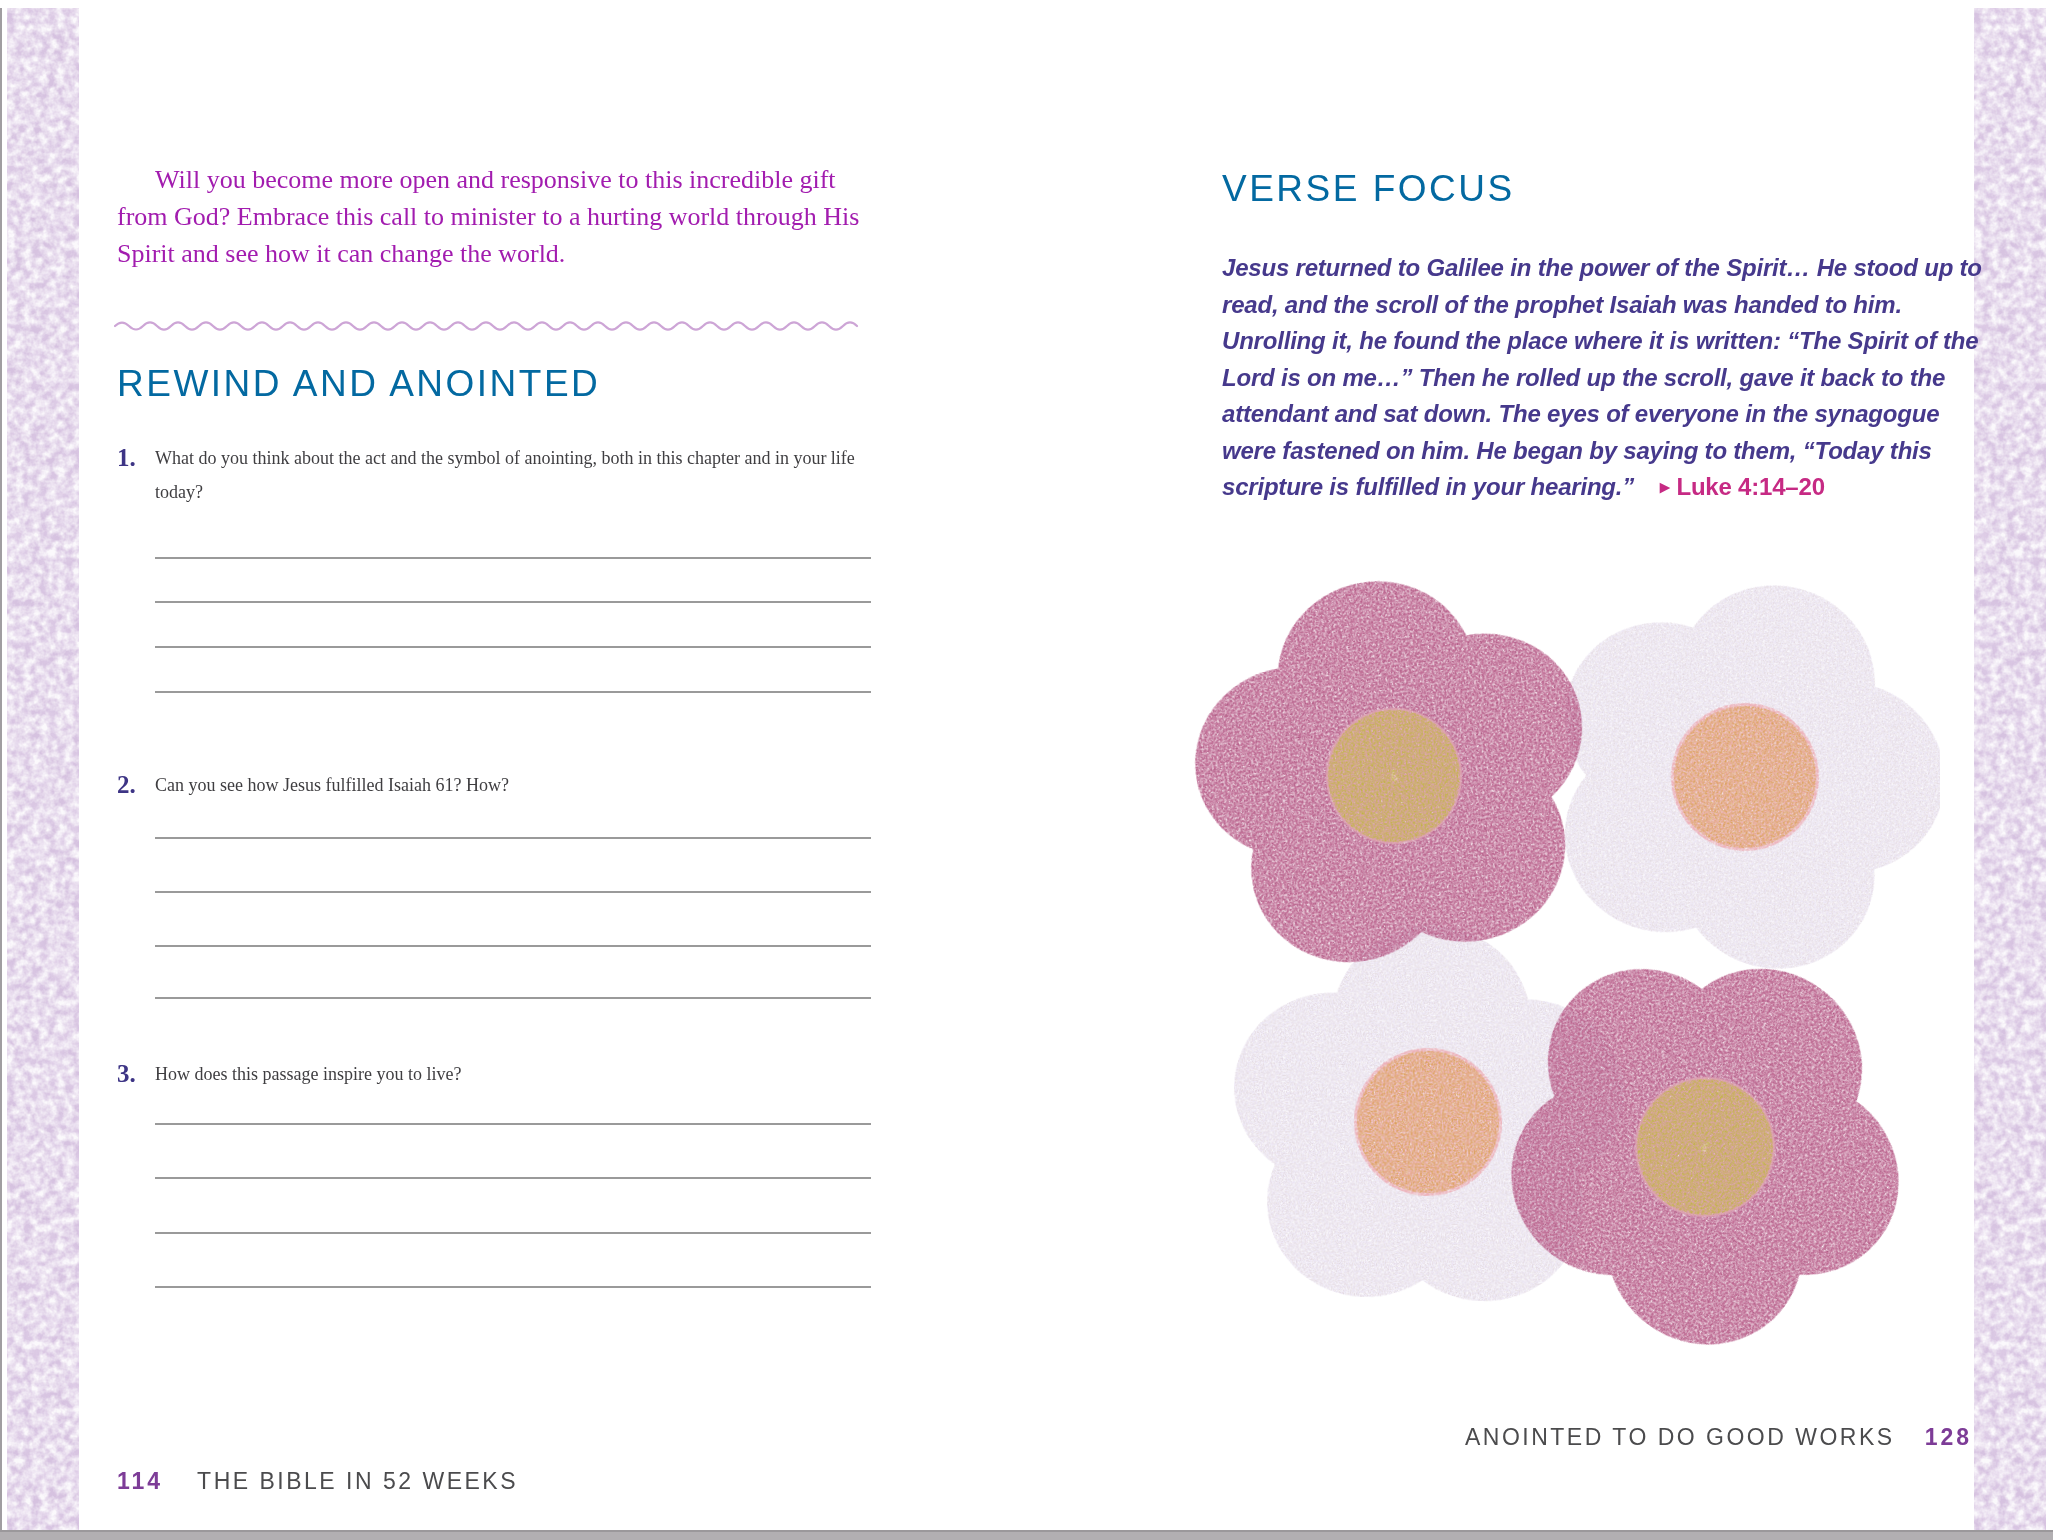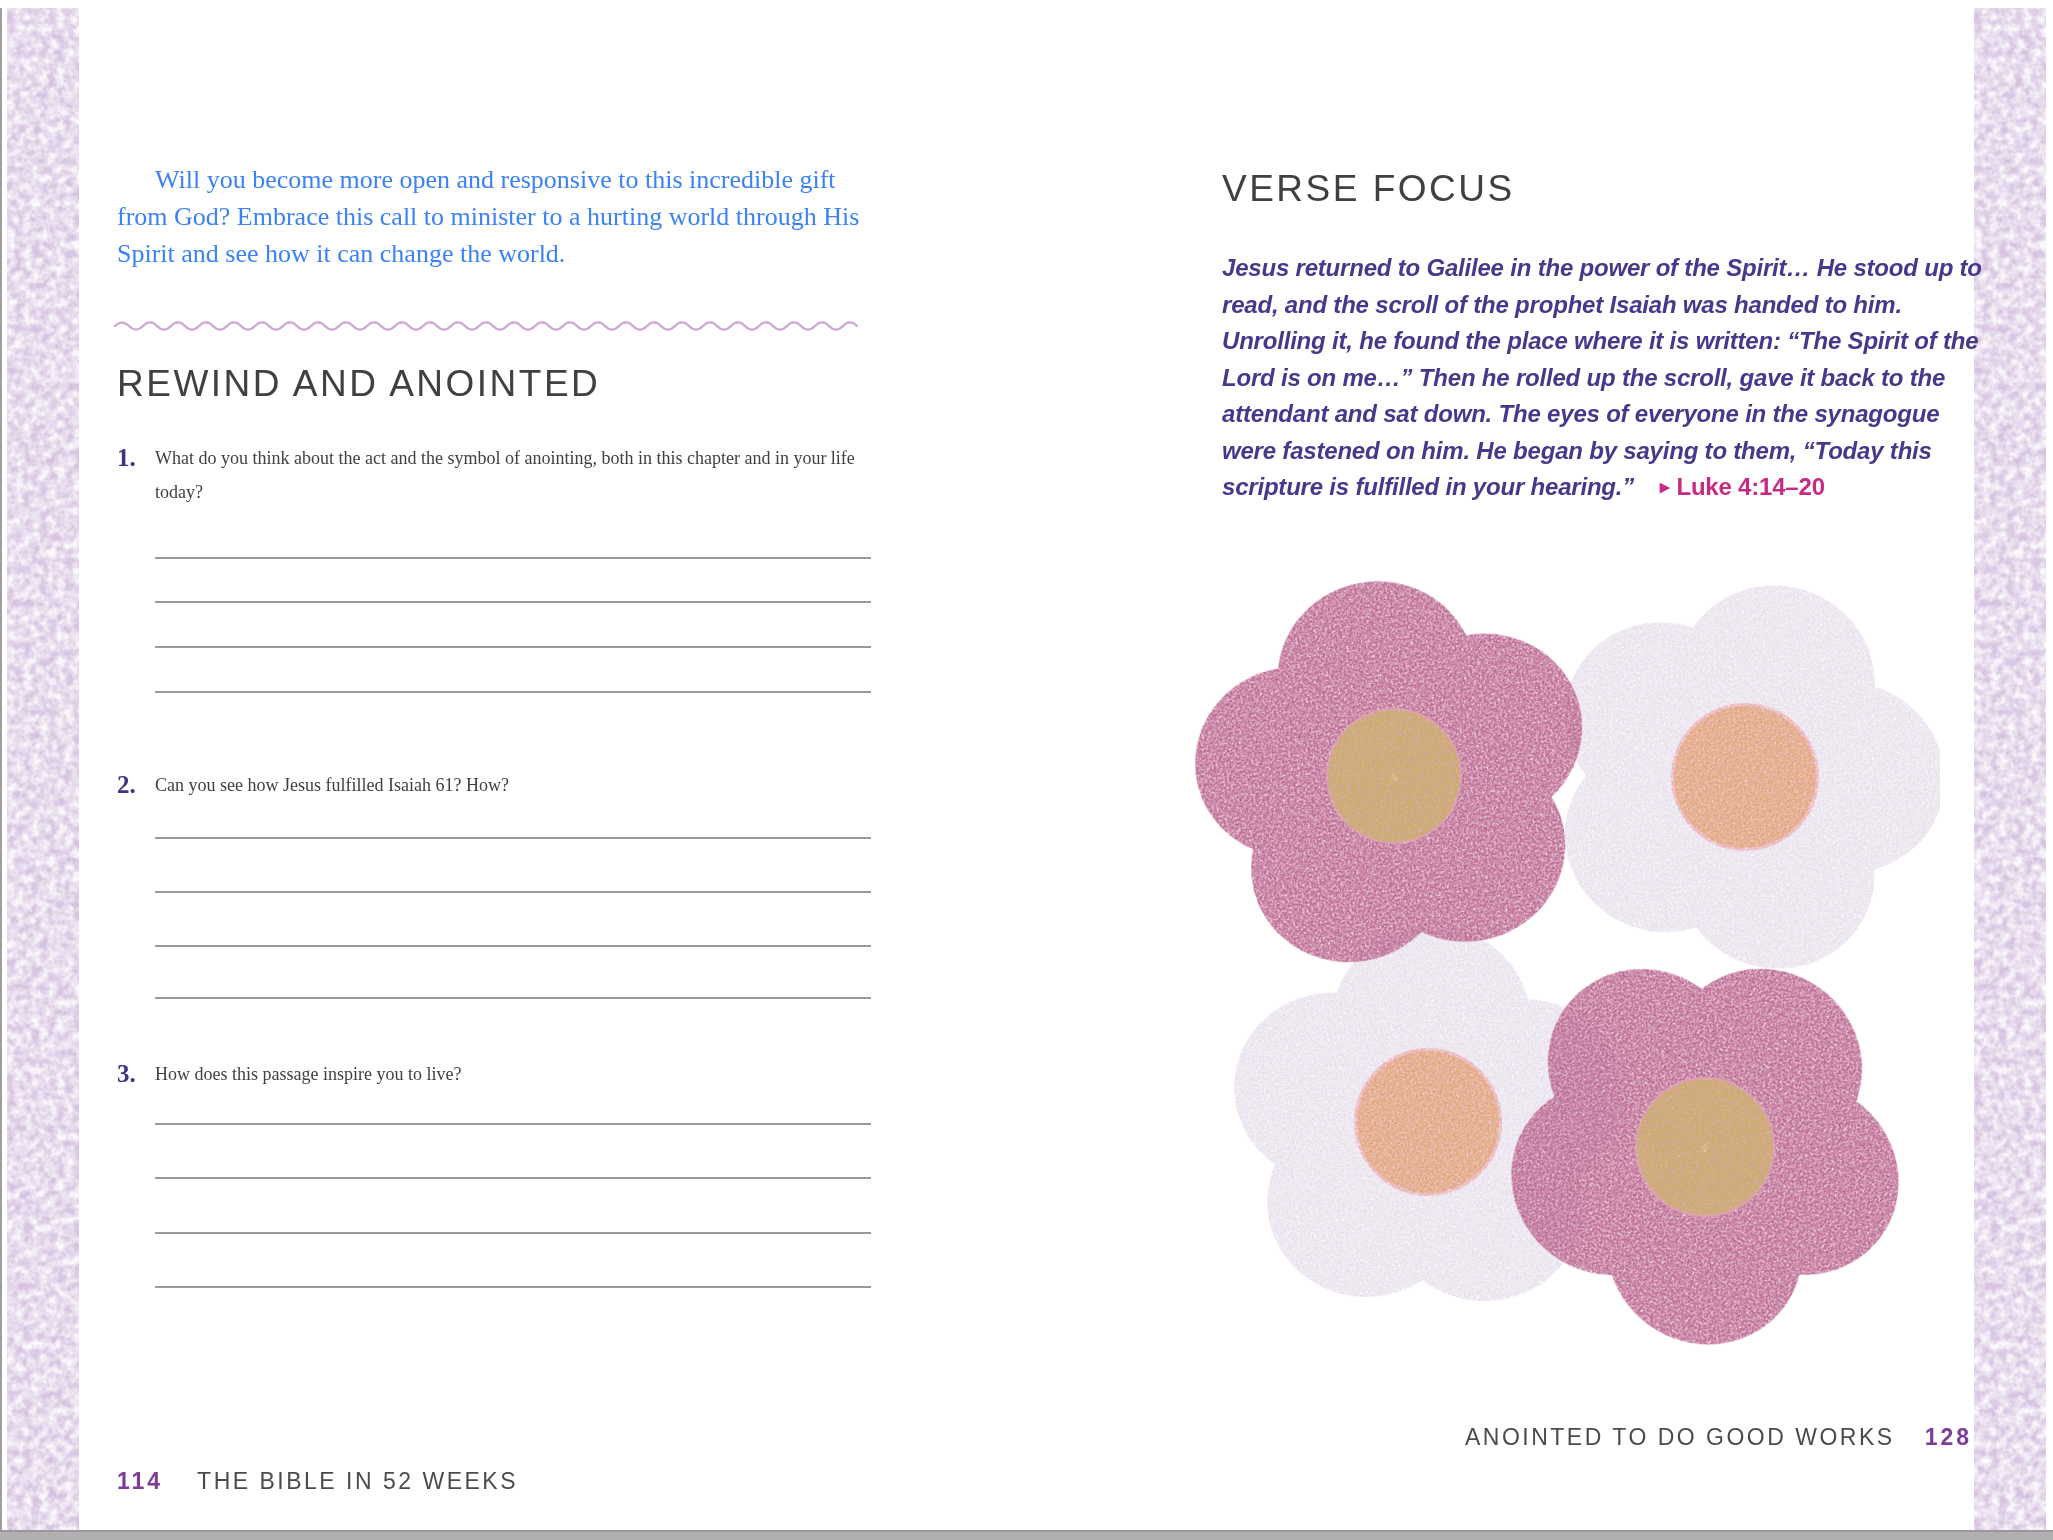--- a/index.html
+++ b/index.html
@@ -5,24 +5,24 @@
   html,body{margin:0;padding:0;background:#ffffff;}
   .spread{position:relative;width:2053px;height:1540px;background:#ffffff;overflow:hidden;
           font-family:"Liberation Sans",sans-serif;}
   .band{position:absolute;top:8px;width:72px;height:1522px;}
   .band-left{left:7px;}
   .band-right{left:1974px;}
   .edge-shadow{position:absolute;left:0;top:8px;width:2px;height:1522px;background:rgba(82,76,84,.55);}
   .bottom-strip{position:absolute;left:0;top:1530px;width:2053px;height:10px;background:#b2afb2;border-top:2px solid #9b989b;}
 
   .intro{position:absolute;left:117px;top:161px;width:757px;margin:0;
-         font-family:"Liberation Serif",serif;font-size:26px;line-height:37px;color:#3b82f6;text-indent:38px;}
+         font-family:"Liberation Serif",serif;font-size:26px;line-height:37px;color:#a21caf;text-indent:38px;}
   .wavy{position:absolute;left:114px;top:317px;}
   .heading{position:absolute;margin:0;font-family:"Liberation Sans",sans-serif;font-weight:400;
-           font-size:37px;letter-spacing:2.5px;color:#404040;}
+           font-size:37px;letter-spacing:2.5px;color:#0369a1;}
   .heading-left{left:117px;top:363px;}
   .heading-right{left:1222px;top:168px;}
 
   .question{position:absolute;left:117px;width:757px;}
   .q1{top:441px;} .q2{top:768px;} .q3{top:1057px;}
   .qnum{position:absolute;left:0;top:0;font-family:"Liberation Serif",serif;font-weight:700;
         font-size:25px;line-height:34px;color:#3d3485;}
   .qtext{display:block;margin-left:38px;font-family:"Liberation Serif",serif;
          font-size:18px;line-height:34px;color:#3f3e41;}
   .rule{position:absolute;left:155px;width:716px;height:2px;background:#9a9a9a;}

